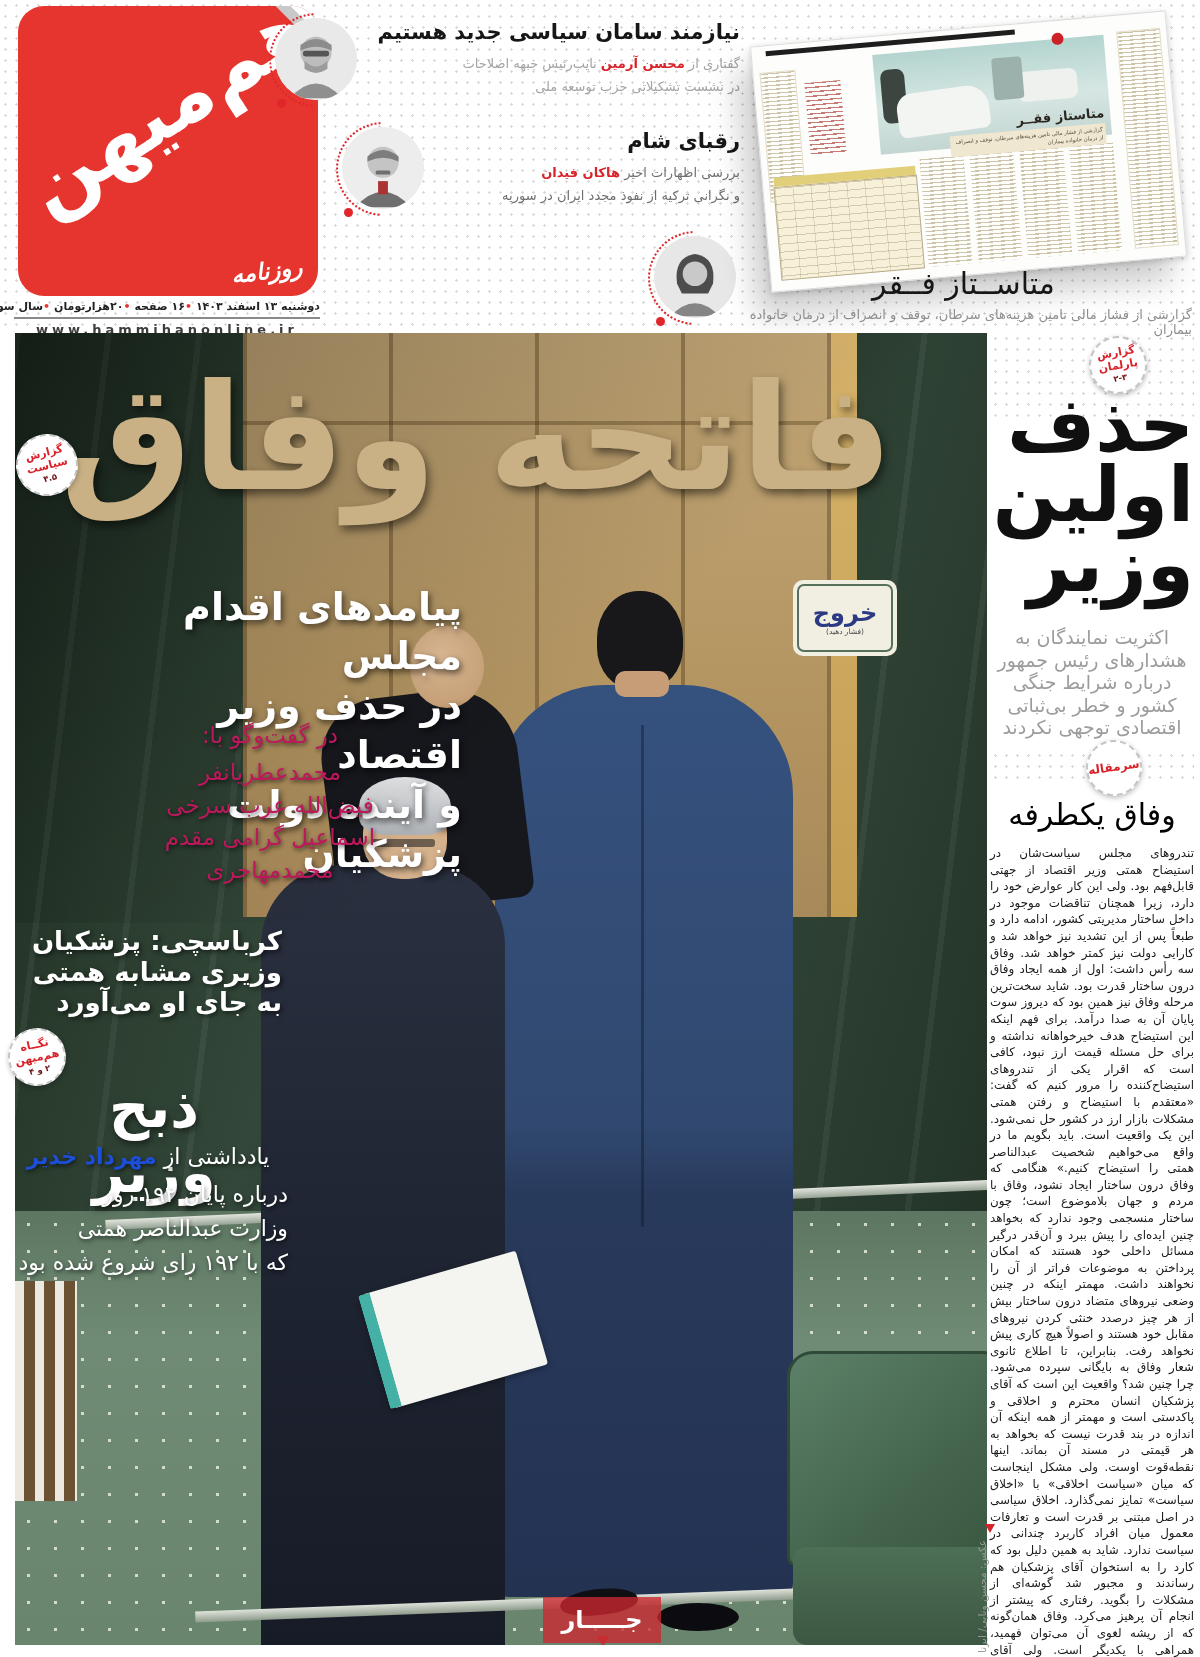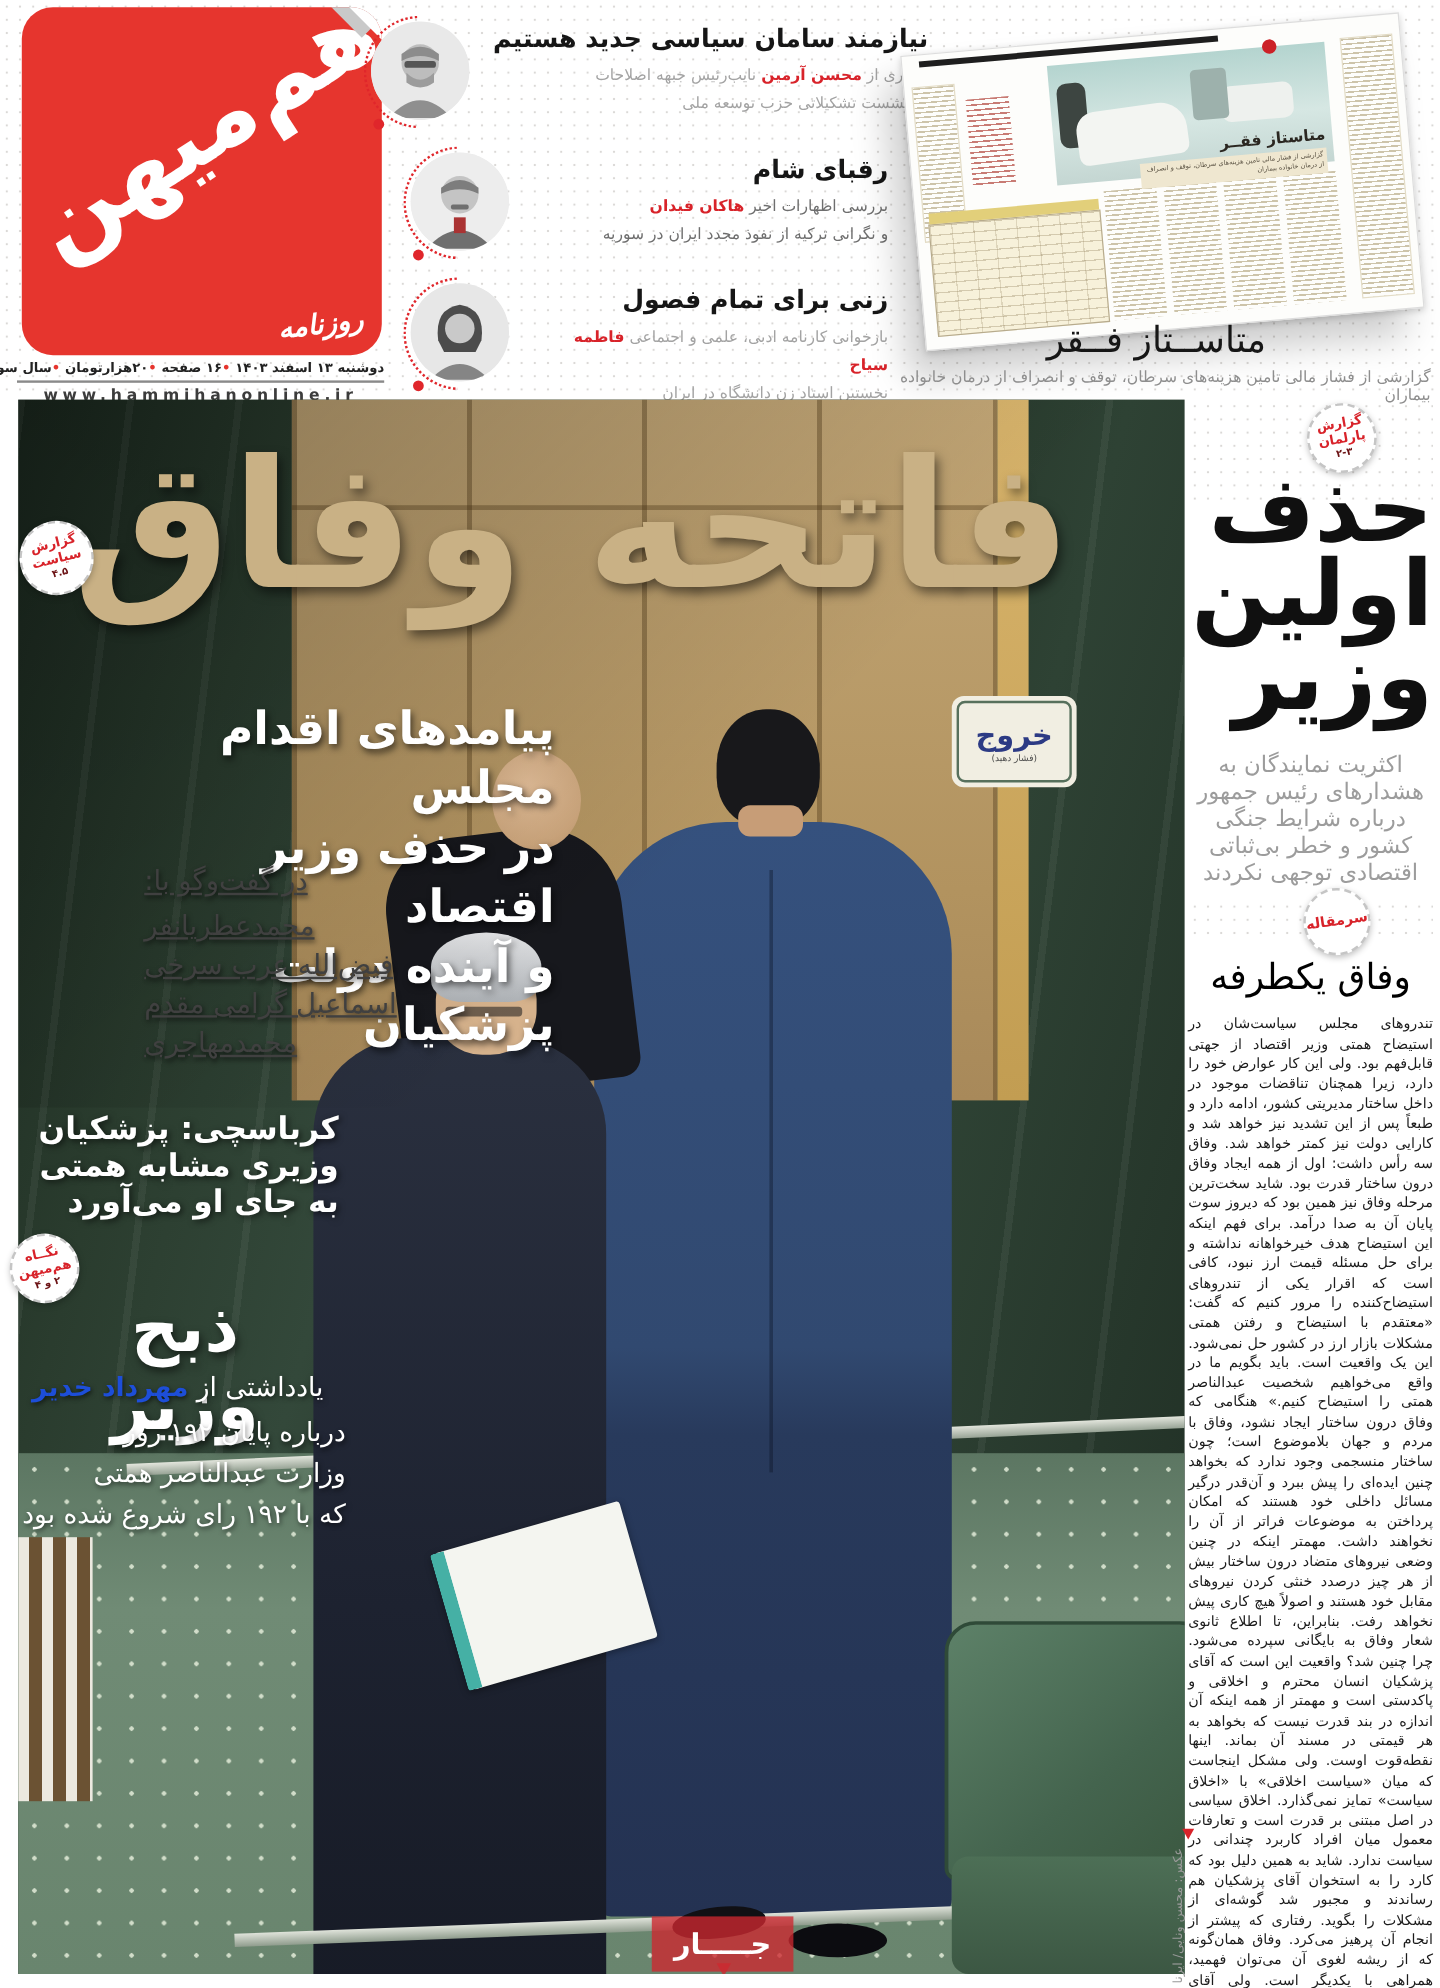--- a/index.html
+++ b/index.html
@@ -19,21 +19,21 @@
   .fold-w{position:absolute;top:-34px;right:-34px;width:56px;height:56px;background:#fff;transform:rotate(45deg);}
   .dateline{left:14px;top:300px;width:306px;display:flex;justify-content:space-between;
             font-size:11px;font-weight:bold;color:#222;}
   .dp{white-space:nowrap;}
   .dp:not(:last-child)::after{content:"•";color:#e6352e;margin-right:4px;}
   .website{left:14px;top:317px;width:306px;border-top:2px solid #8a8a8a;direction:ltr;text-align:center;
            letter-spacing:4px;font-size:13px;font-weight:bold;color:#3c3c3c;padding-top:3px;}
 
   
   .teasers{left:336px;top:16px;width:404px;}
-  .teaser{position:relative;display:flex;gap:16px;margin-bottom:9px;min-height:100px;align-items:flex-start;justify-content:center;}
+  .teaser{position:relative;display:flex;gap:16px;margin-bottom:9px;min-height:100px;align-items:flex-start;}
   .t-text{flex:1;text-align:right;padding-top:4px;}
   .t-title{font-size:21px;font-weight:bold;color:#161616;white-space:nowrap;}
   .t-sub{font-size:13px;color:#a3a3a3;margin-top:8px;line-height:1.8;}
   .teaser.dark .t-sub{color:#6e6e6e;}
   .t-hl{color:#d8232a;font-weight:bold;}
   .pwrap{position:relative;width:92px;height:92px;flex:0 0 92px;}
   .pcirc{position:absolute;left:6px;top:2px;width:82px;height:82px;border-radius:50%;overflow:hidden;background:#ececec;}
   .parc{position:absolute;left:0px;top:-3px;width:90px;height:90px;border:2px dotted #e0262b;border-radius:50%;
         clip-path:inset(0 52% 0 0);}
   .pdot{position:absolute;left:8px;bottom:0px;width:9px;height:9px;background:#e0262b;border-radius:50%;}
@@ -142,22 +142,22 @@
   .bdg-negah{left:8px;top:1028px;width:54px;height:54px;transform:rotate(-12deg);}
   .bdg-parl{left:1089px;top:336px;width:54px;height:54px;transform:rotate(-10deg);}
   .bdg-ed{left:1086px;top:740px;width:52px;height:52px;transform:rotate(-8deg);}
   .bdg-ed .b1{font-size:12px;}
 
   
   .main-headline{left:60px;top:364px;width:927px;text-align:left;font-size:148px;font-weight:bold;
         color:#c9b185;line-height:1;letter-spacing:-3px;text-shadow:3px 5px 9px rgba(0,0,0,.5);z-index:4;}
   .main-dek{left:150px;top:583px;width:312px;text-align:right;color:#fff;font-size:38px;font-weight:bold;
         line-height:1.3;text-shadow:2px 3px 6px rgba(0,0,0,.6);z-index:4;}
-  .interview{left:120px;top:722px;width:300px;text-align:left;color:#404040;
-        text-shadow:1px 2px 4px rgba(0,0,0,.65);z-index:4;text-decoration:underline;}
+  .interview{left:120px;top:722px;width:300px;text-align:center;color:#be185d;
+        text-shadow:1px 2px 4px rgba(0,0,0,.65);z-index:4;}
   .interview .lbl{font-size:23px;margin-bottom:8px;}
   .interview .name{font-size:23px;line-height:1.42;}
   .quote{left:20px;top:926px;width:262px;color:#fff;font-weight:bold;font-size:26px;
         line-height:1.18;text-shadow:2px 2px 5px rgba(0,0,0,.6);z-index:4;}
   .zabh{left:40px;top:1075px;width:228px;text-align:center;font-size:56px;font-weight:bold;color:#fff;
         text-shadow:2px 3px 7px rgba(0,0,0,.55);z-index:4;}
   .byline{left:12px;top:1144px;width:272px;text-align:center;color:#fff;font-size:22px;
         text-shadow:1px 2px 4px rgba(0,0,0,.6);z-index:4;}
   .byline .gold{color:#1d4ed8;font-weight:bold;}
   .note-dek{left:8px;top:1178px;width:280px;text-align:right;color:#fff;font-size:22px;line-height:1.55;
@@ -244,27 +244,20 @@
             <path d="M31 36 Q50 20 69 36 L69 42 Q50 33 31 42 Z" fill="#7d7d7d"></path>
             <rect x="41" y="53" width="18" height="5" rx="2" fill="#6f6f6f"></rect>
             <path d="M16 98 Q50 60 84 98 Z" fill="#6f6f6f"></path>
             <rect x="44" y="66" width="12" height="16" fill="#a33"></rect>
           </svg>
         </div>
       </div>
     </div>
 
     <div class="teaser">
-      <div class="t-text">
-        <div class="t-title">زنی برای تمام فصول</div>
-        <div class="t-sub">
-          <span>بازخوانی کارنامه ادبی، علمی و اجتماعی </span><span class="t-hl">فاطمه سیاح</span><span></span>
-          <br><span>نخستین استاد زن دانشگاه در ایران</span>
-        </div>
-      </div>
       <div class="pwrap">
         <div class="parc"></div>
         <div class="pdot"></div>
         <div class="pcirc">
           <svg width="82" height="82" viewBox="0 0 100 100">
             <circle cx="50" cy="50" r="50" fill="#e7e7e7"></circle>
             <path d="M28 58 Q24 26 50 22 Q76 26 72 58 L66 70 L34 70 Z" fill="#4c4c4c"></path>
             <circle cx="50" cy="46" r="15" fill="#c9c9c9"></circle>
             <path d="M20 98 Q50 66 80 98 Z" fill="#858585"></path>
           </svg>

